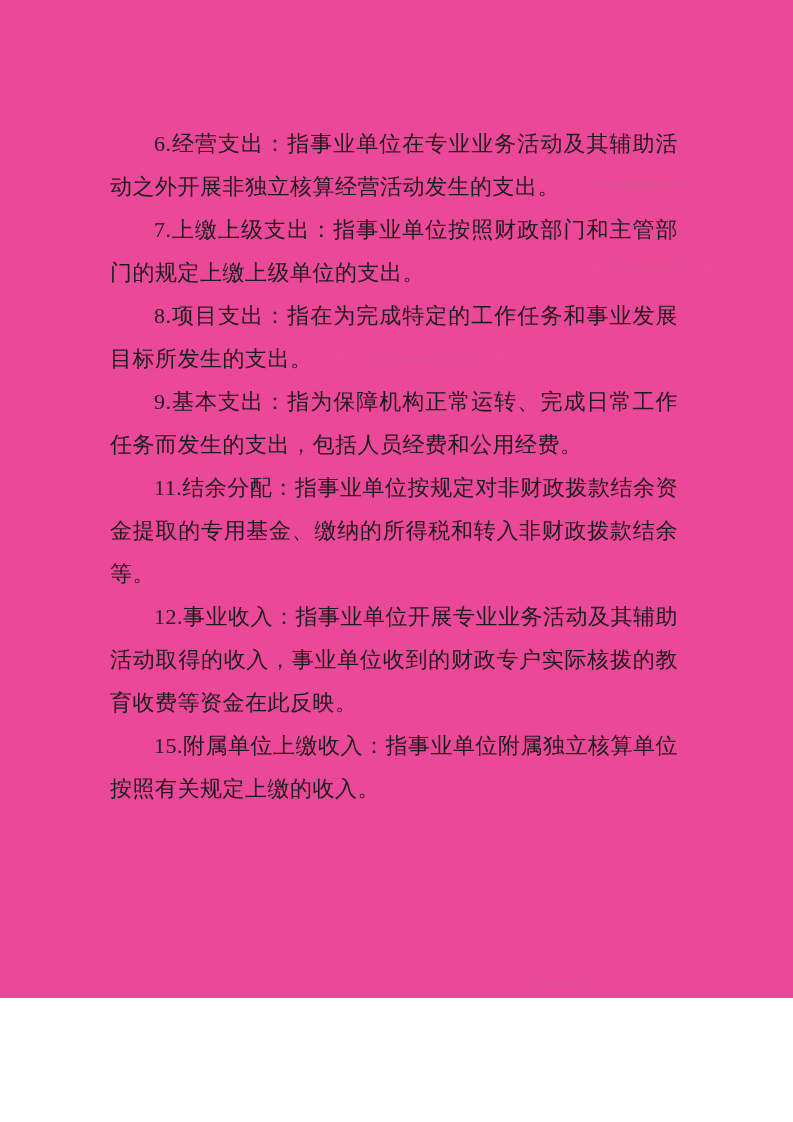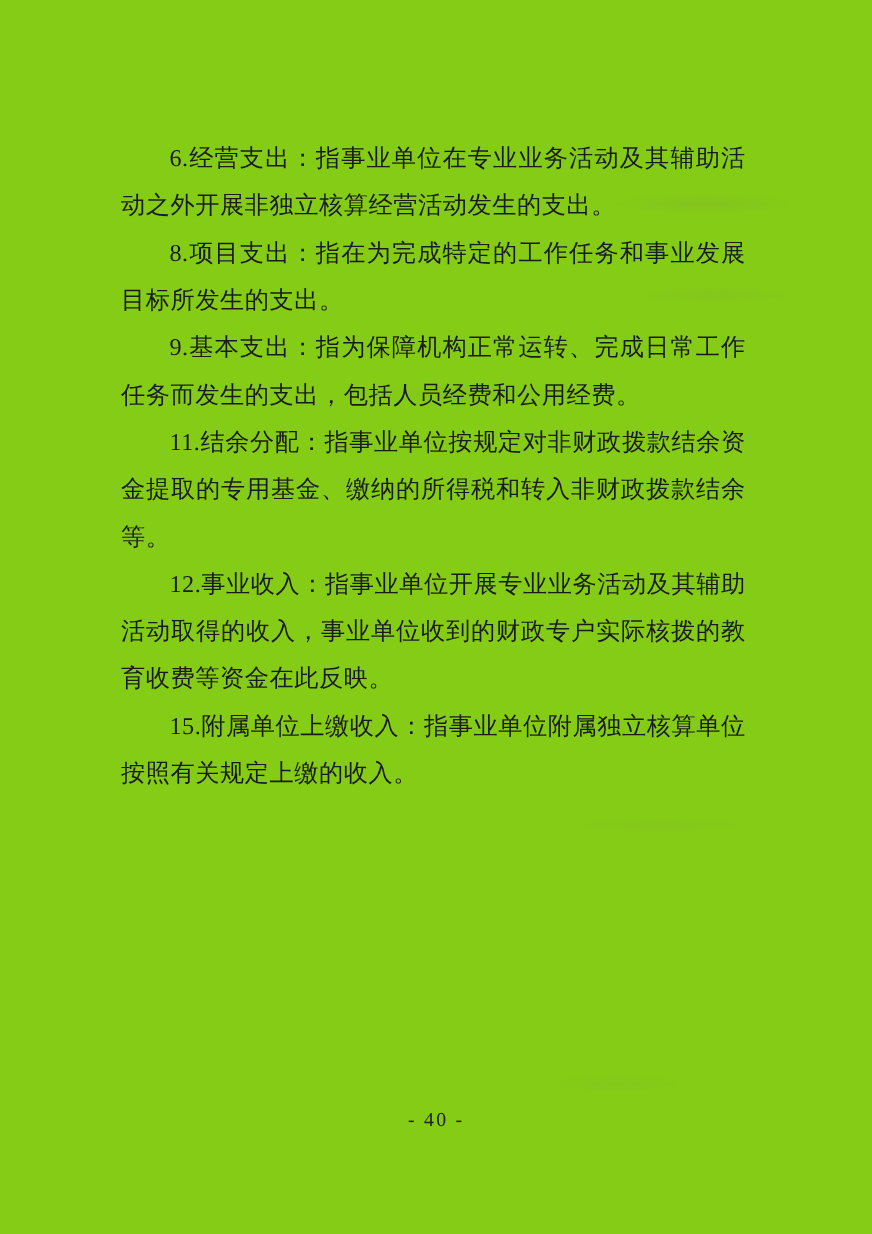--- a/index.html
+++ b/index.html
@@ -3,22 +3,22 @@
 <meta charset="utf-8">
 <style>
   html, body {
     margin: 0;
     padding: 0;
     background: #ffffff;
   }
   .page {
     position: relative;
     width: 793px;
-    height: 1122px;
-    background: #84cc16;
+    height: 998px;
+    background: #ec4899;
     overflow: hidden;
     font-family: "Liberation Serif", "DejaVu Serif", serif;
   }
   
   .page::before {
     content: "";
     position: absolute;
     inset: 0;
     background:
       radial-gradient(ellipse 120px 12px at 640px 185px, rgba(120,120,120,0.10), rgba(0,0,0,0) 70%),
@@ -54,20 +54,21 @@
     letter-spacing: 2px;
     font-family: "Liberation Serif", "DejaVu Serif", serif;
   }
 </style>
 </head>
 <body>
 
 <div class="page">
   <div class="content">
     <p>6.经营支出：指事业单位在专业业务活动及其辅助活动之外开展非独立核算经营活动发生的支出。</p>
+    <p>7.上缴上级支出：指事业单位按照财政部门和主管部门的规定上缴上级单位的支出。</p>
     <p>8.项目支出：指在为完成特定的工作任务和事业发展目标所发生的支出。</p>
     <p>9.基本支出：指为保障机构正常运转、完成日常工作任务而发生的支出，包括人员经费和公用经费。</p>
     <p>11.结余分配：指事业单位按规定对非财政拨款结余资金提取的专用基金、缴纳的所得税和转入非财政拨款结余等。</p>
     <p>12.事业收入：指事业单位开展专业业务活动及其辅助活动取得的收入，事业单位收到的财政专户实际核拨的教育收费等资金在此反映。</p>
     <p>15.附属单位上缴收入：指事业单位附属独立核算单位按照有关规定上缴的收入。</p>
   </div>
   <div class="footer">- 40 -</div>
 </div>
 
 </body></html>

